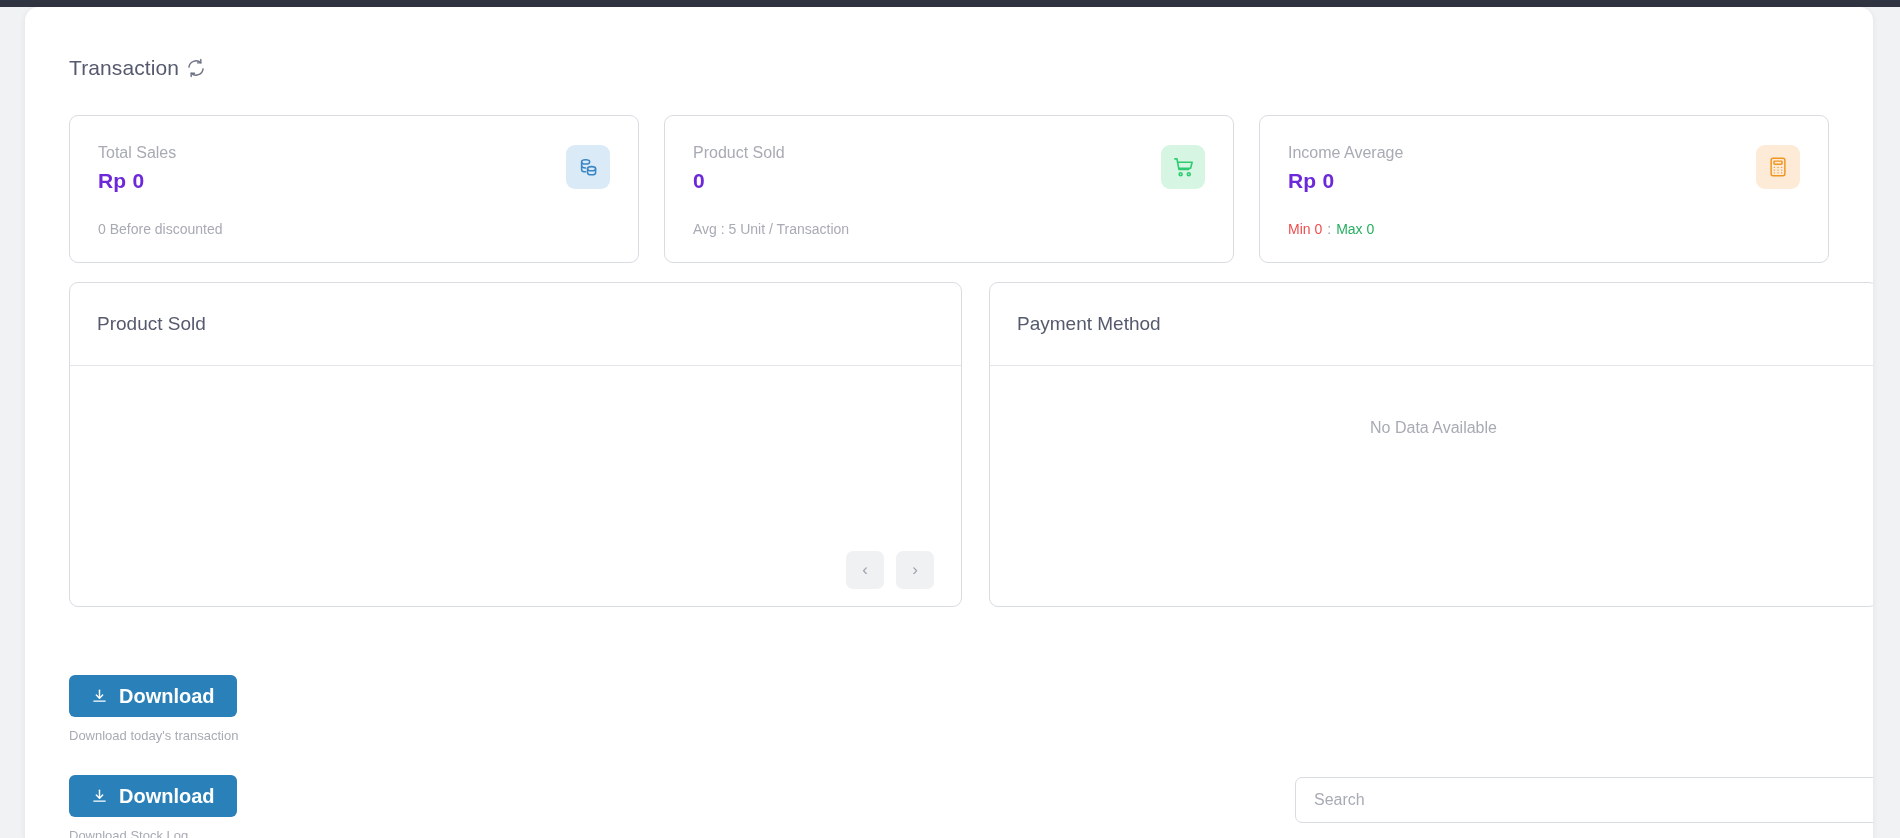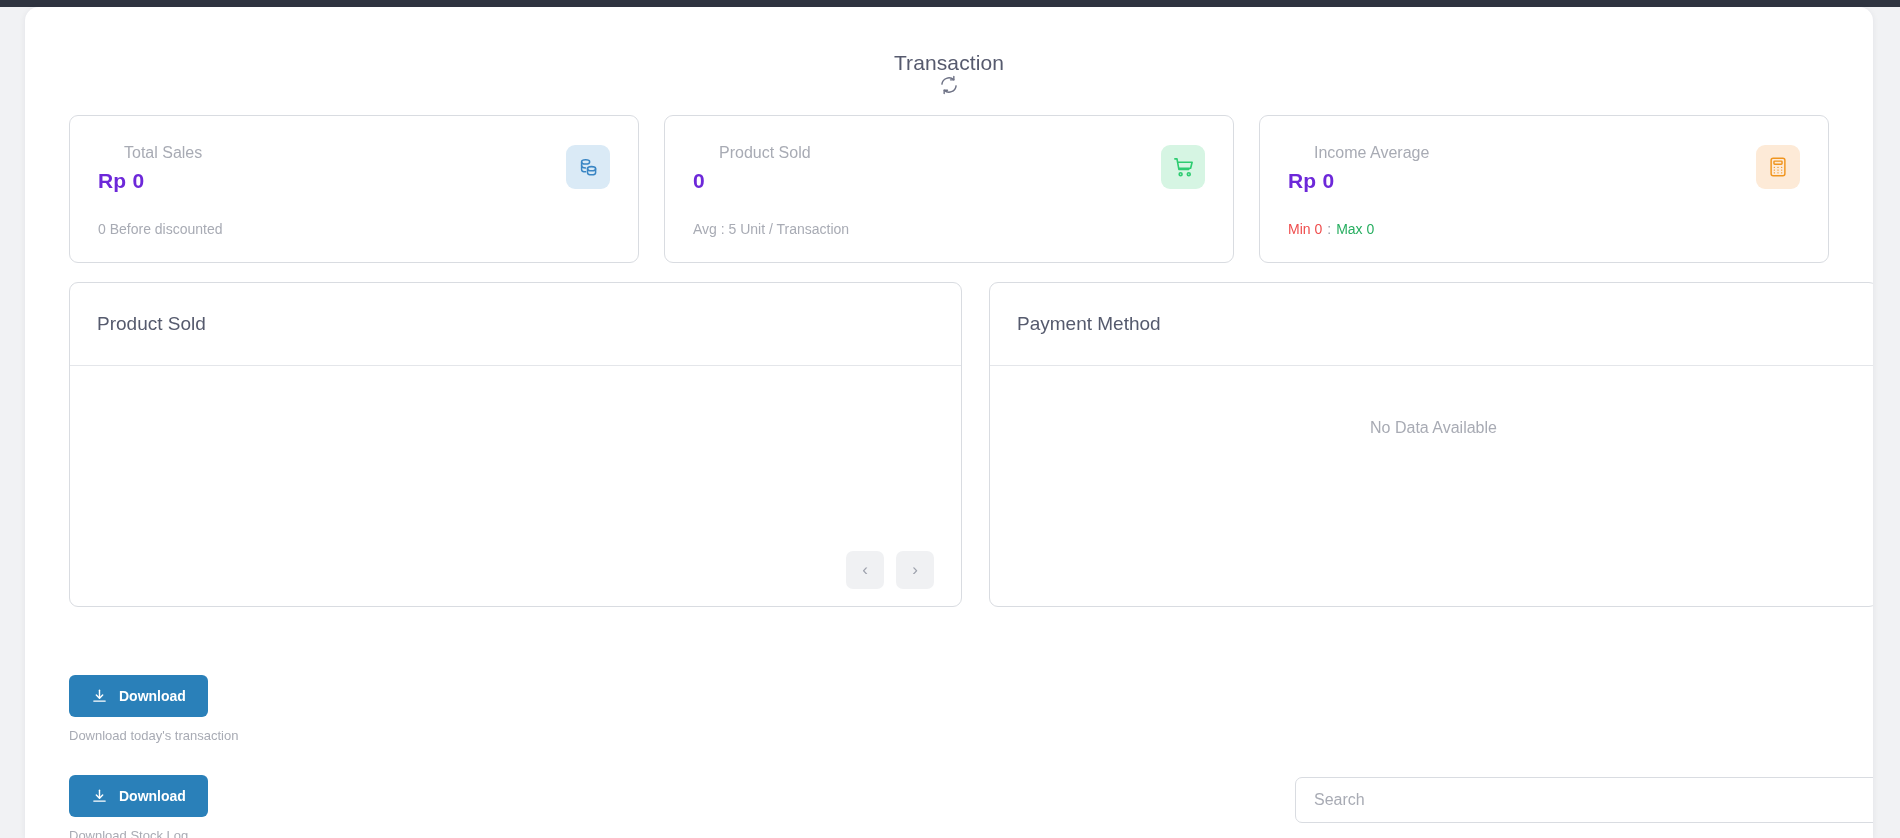--- a/index.html
+++ b/index.html
@@ -26,21 +26,21 @@
     background: #ffffff;
     border-radius: 14px 14px 0 0;
     box-shadow: 0 1px 6px rgba(30,35,50,.07);
     overflow: hidden;
   }
 
   .page-header {
     position: absolute;
     top: 44px; left: 44px; right: 44px;
     height: 34px;
-    display: flex; align-items: center;  flex-direction: column;
+    display: flex; align-items: center; 
   }
   .page-title {
     font-size: 21px;
     color: #565a6e;
     font-weight: 400;
     letter-spacing: .1px;
   }
   .refresh-btn {
     width: 34px; height: 34px;
     display: flex; align-items: center; justify-content: center;
@@ -63,21 +63,20 @@
     border: 1px solid #d9dce1;
     border-radius: 9px;
     position: relative;
     padding: 28px 28px 0 28px;
   }
   .stat-label {
     font-size: 16px;
     color: #a8abb4;
     font-weight: 400;
     margin-bottom: 7px;
-    margin-left: 26px;
   }
   .stat-value {
     font-size: 21px;
     font-weight: bold;
     color: #6d28d9;
     letter-spacing: .2px;
   }
   .stat-sub {
     position: absolute;
     left: 28px; bottom: 25px;
@@ -181,21 +180,21 @@
   .dl-block-1 { position: absolute; top: 668px; left: 44px; }
   .dl-block-2 { position: absolute; top: 768px; left: 44px; }
   .dl-btn {
     display: inline-flex; align-items: center; gap: 11px;
     background: #2a80b9;
     color: #fff;
     border: none;
     border-radius: 6px;
     padding: 0 22px;
     height: 42px;
-    font-size: 14px;
+    font-size: 20px;
     font-weight: bold;
     cursor: pointer;
   }
   .dl-caption {
     margin-top: 11px;
     font-size: 13px;
     color: #a8abb4;
   }
 
   .search-wrap {

